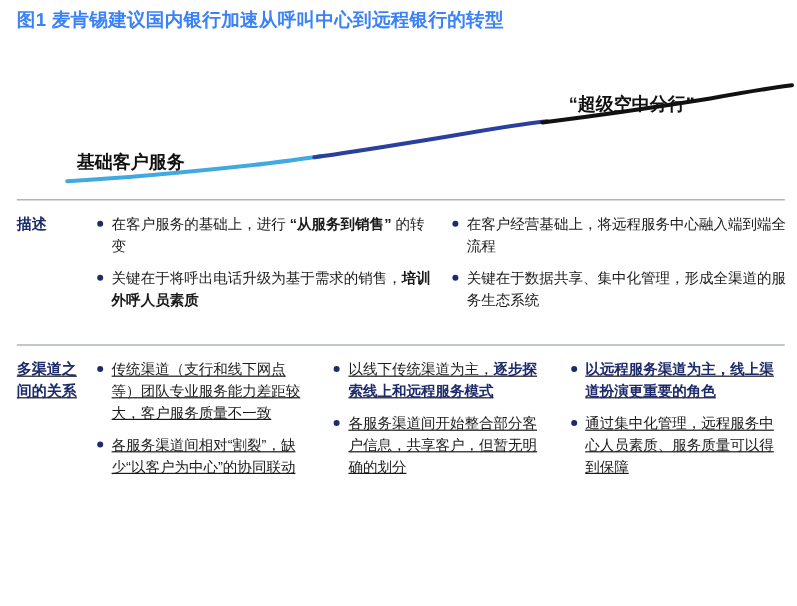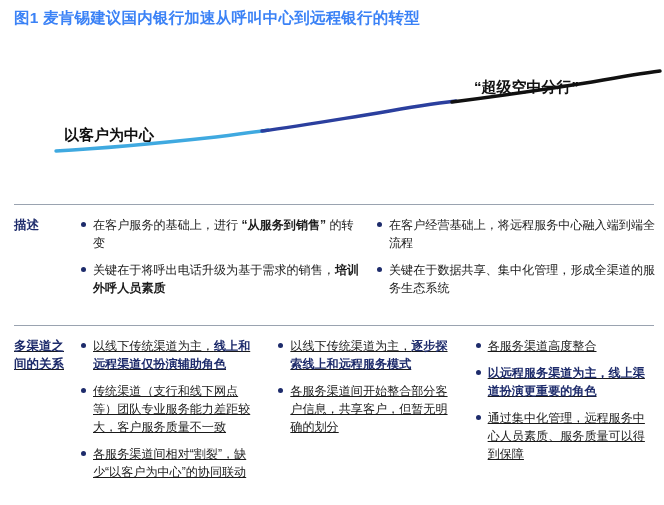--- a/index.html
+++ b/index.html
@@ -54,21 +54,20 @@
     position: absolute;
     left: 0;
     top: 166px;
     width: 664px;
   }
   .row {
     position: relative;
     display: flex;
     width: 664px;
     box-sizing: border-box;
-    margin-top: 38px;
   }
   .row-sep {
     position: absolute;
     left: 14px;
     right: 10px;
     top: 0;
     height: 0;
     border-top: 1px solid #9aa3b0;
   }
   .row-label {
@@ -129,21 +128,21 @@
   <div class="title">图1 麦肯锡建议国内银行加速从呼叫中心到远程银行的转型</div>
 
   <div class="curve-area">
     <svg width="664" height="100" viewBox="0 0 664 100">
       <path d="M56,85 C110,82 170,76 216,71 C240,68 256,66 268,64" fill="none" stroke="#3fa9e0" stroke-width="3.4" stroke-linecap="round"></path>
       <path d="M262,65 C300,60 340,53 378,47 C406,42 430,38 456,35" fill="none" stroke="#2b3f9e" stroke-width="3.4" stroke-linecap="round"></path>
       <path d="M452,36 C500,30 548,23 592,16 C620,11 644,7 660,5" fill="none" stroke="#111111" stroke-width="3.4" stroke-linecap="round"></path>
     </svg>
   </div>
 
-  <div class="stage-label stage-label-0">以客户为中心</div>
+  <div class="stage-label stage-label-0">基础客户服务</div>
   <div class="stage-label stage-label-2">“超级空中分行”</div>
 
   <div class="rows">
 
     <div class="row">
       <div class="row-sep"></div>
       <div class="row-label">描述</div>
       <div class="cols">
 
 
@@ -164,36 +163,34 @@
       </div>
     </div>
 
     <div class="row" style="margin-top:8px;text-decoration:underline;">
       <div class="row-sep"></div>
       <div class="row-label">多渠道之间的关系</div>
       <div class="cols">
 
         <div class="col">
           <ul class="bullets">
-            <li><span>以线下传统渠道为主，</span><span class="em-blue">线上和远程渠道仅扮演辅助角色</span><span></span></li>
             <li><span>传统渠道（支行和线下网点等）团队专业服务能力差距较大，客户服务质量不一致</span><span class="em-blue"></span><span></span></li>
             <li><span>各服务渠道间相对“割裂”，缺少“以客户为中心”的协同联动</span><span class="em-blue"></span><span></span></li>
           </ul>
         </div>
 
         <div class="col">
           <ul class="bullets">
             <li><span>以线下传统渠道为主，</span><span class="em-blue">逐步探索线上和远程服务模式</span><span></span></li>
             <li><span>各服务渠道间开始整合部分客户信息，共享客户，但暂无明确的划分</span><span class="em-blue"></span><span></span></li>
           </ul>
         </div>
 
         <div class="col">
           <ul class="bullets">
-            <li><span>各服务渠道高度整合</span><span class="em-blue"></span><span></span></li>
             <li><span></span><span class="em-blue">以远程服务渠道为主，线上渠道扮演更重要的角色</span><span></span></li>
             <li><span>通过集中化管理，远程服务中心人员素质、服务质量可以得到保障</span><span class="em-blue"></span><span></span></li>
           </ul>
         </div>
 
       </div>
     </div>
 
   </div>
 </div>

